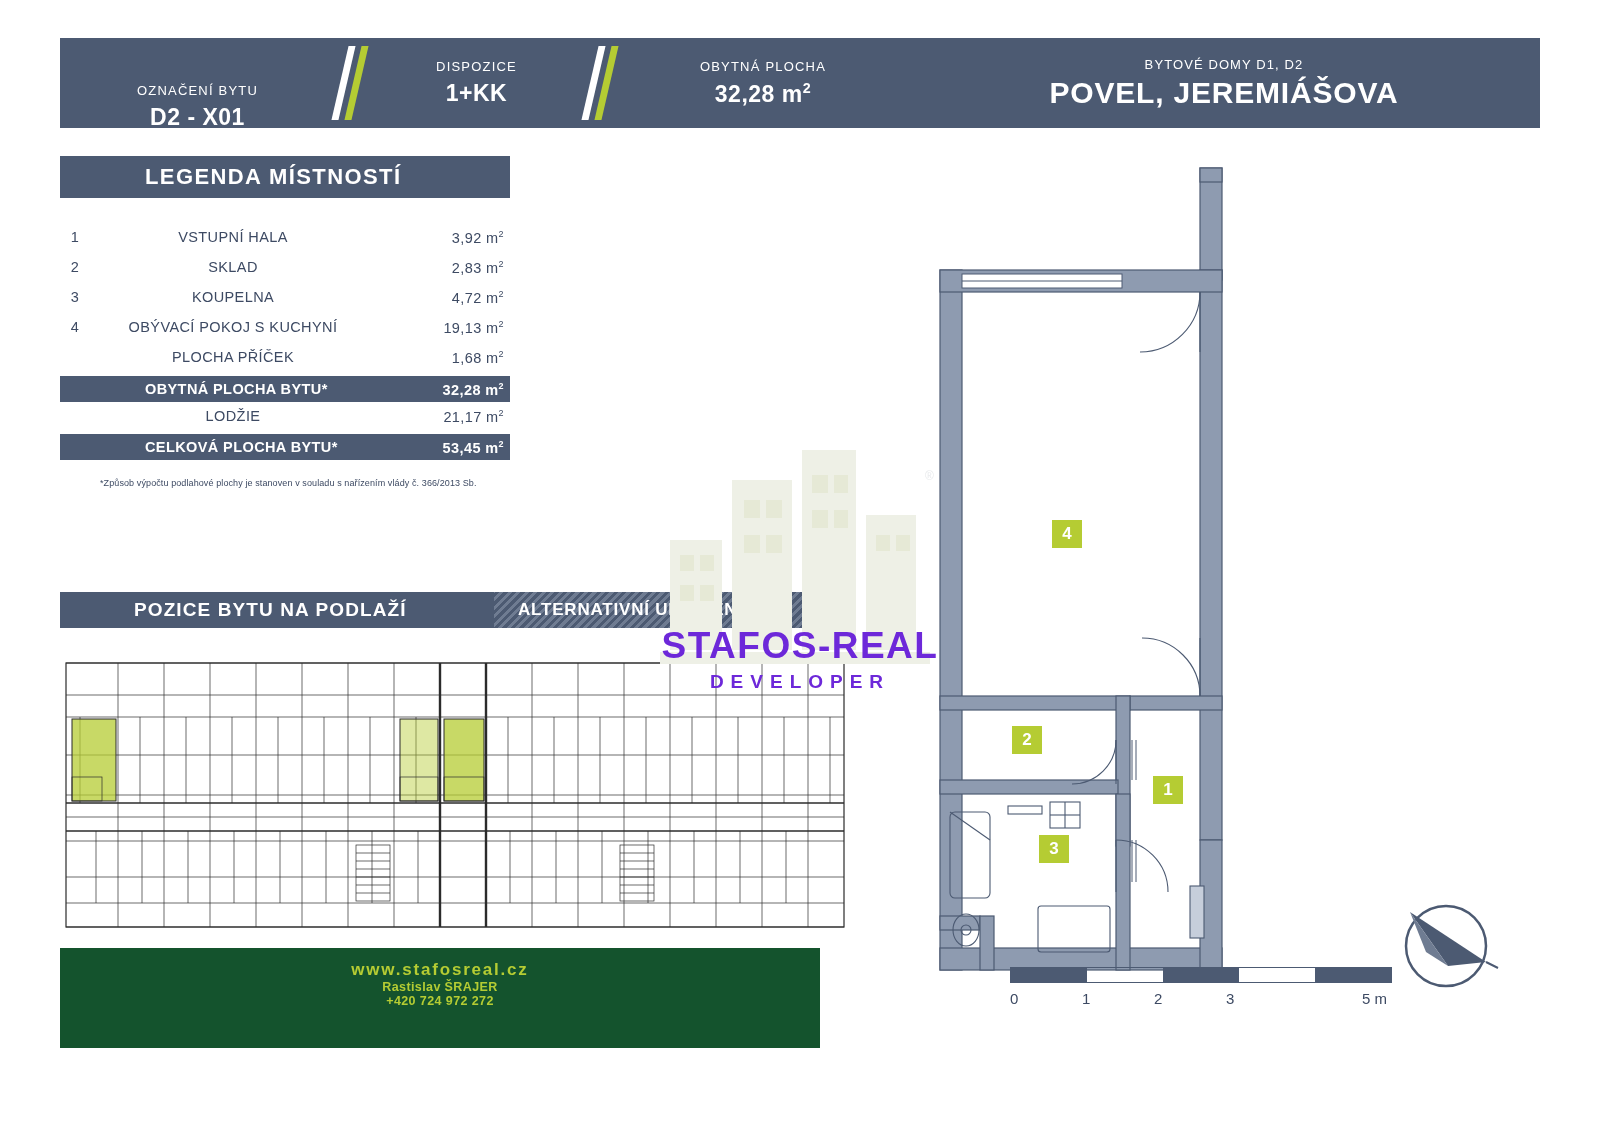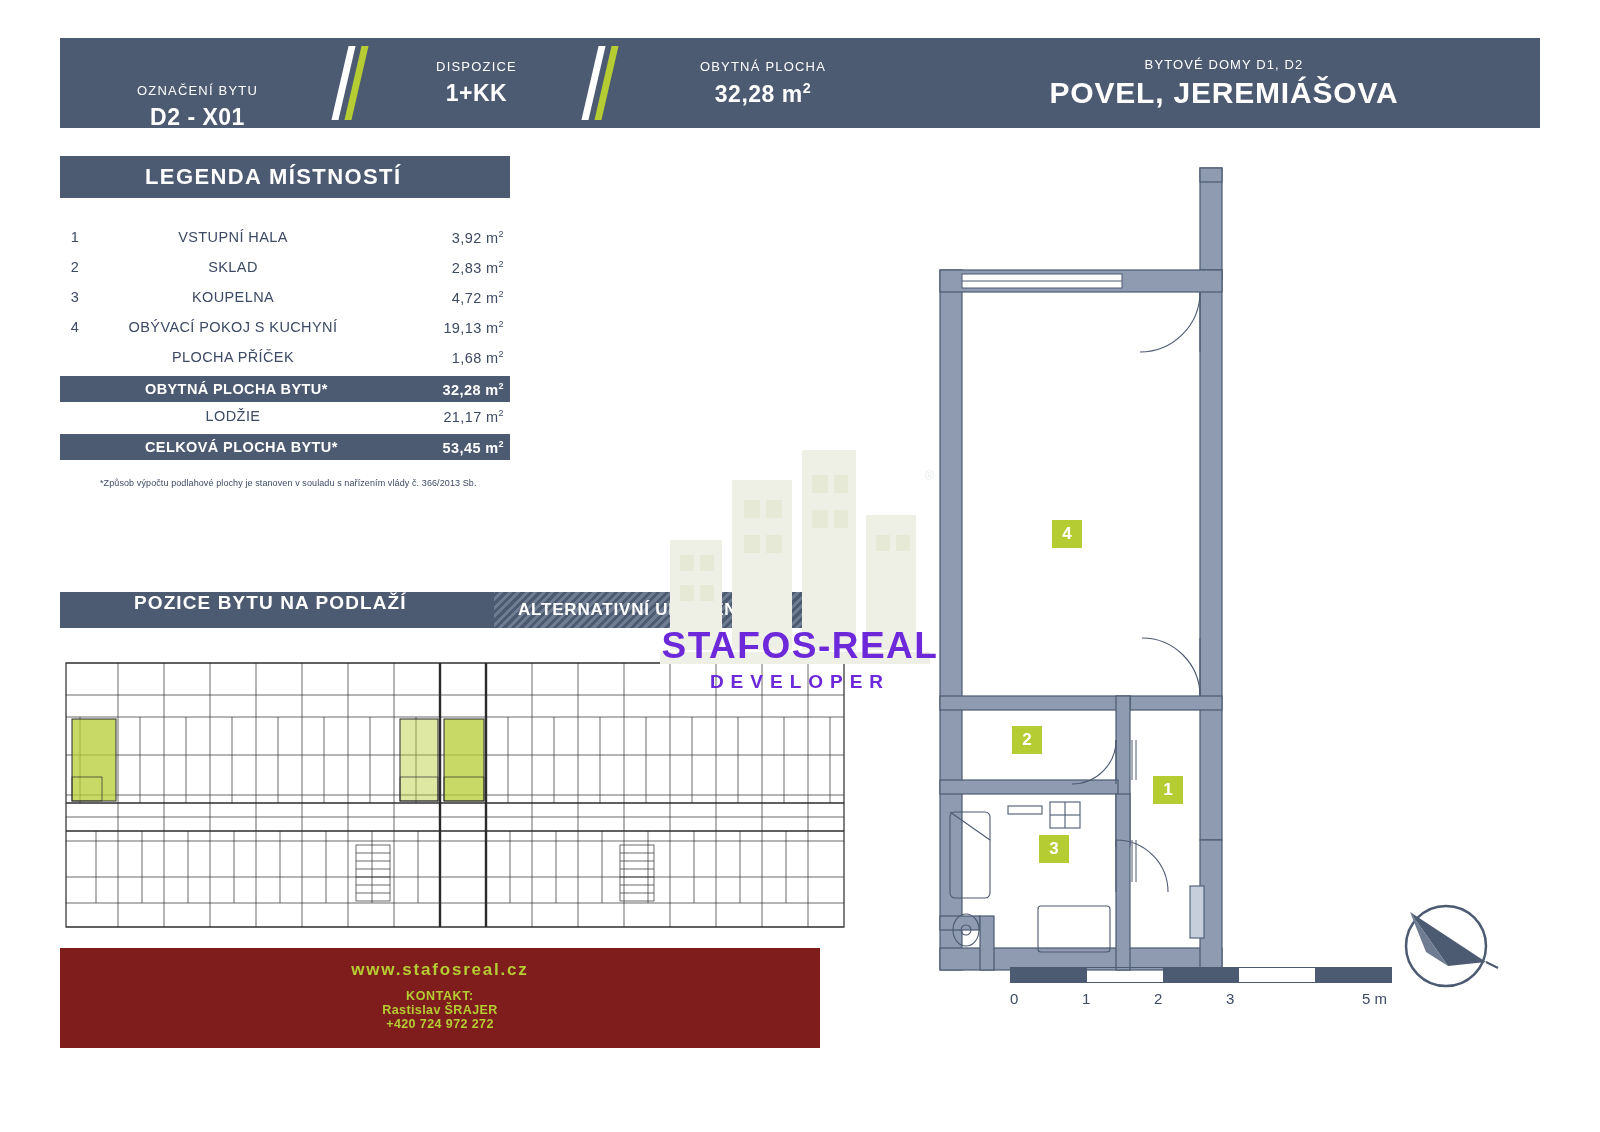--- a/index.html
+++ b/index.html
@@ -155,20 +155,21 @@
   
   .pos-bar {
     position: absolute;
     left: 60px;
     top: 592px;
     width: 760px;
     height: 36px;
     background: #4c5a72;
     color: #fff;
     display: flex;
+    align-items: center;
   }
   .pos-bar .t1 {
     margin-left: 74px;
     font-size: 19px;
     font-weight: bold;
     letter-spacing: 1.1px;
   }
   .pos-hatch {
     position: absolute;
     left: 434px;
@@ -196,21 +197,21 @@
     height: 280px;
   }
 
   
   .footer {
     position: absolute;
     left: 60px;
     top: 948px;
     width: 760px;
     height: 100px;
-    background: #7f1d1d;
+    background: #14532d;
     color: #fff;
     text-align: center;
   }
   .footer .web {
     margin-top: 12px;
     font-size: 17px;
     font-weight: bold;
     color: #b5cc33;
     letter-spacing: 1.8px;
   }
@@ -647,18 +648,17 @@
     <svg width="120" height="120" viewBox="0 0 120 120">
       <circle cx="56" cy="56" r="40" fill="none" stroke="#4c5a72" stroke-width="2.5"></circle>
       <polygon points="20,22 96,72 58,76" fill="#4c5a72"></polygon>
       <polygon points="20,22 58,76 36,62" fill="#6f7c92"></polygon>
       <line x1="96" y1="72" x2="108" y2="78" stroke="#4c5a72" stroke-width="2"></line>
     </svg>
   </div>
 
   <div class="footer">
     <div class="web">www.stafosreal.cz</div>
-    <div class="kontakt">KONTAKT:</div>
     <div class="person">Rastislav ŠRAJER</div>
     <div class="phone">+420 724 972 272</div>
   </div>
 
 </div>
 
 </body></html>

